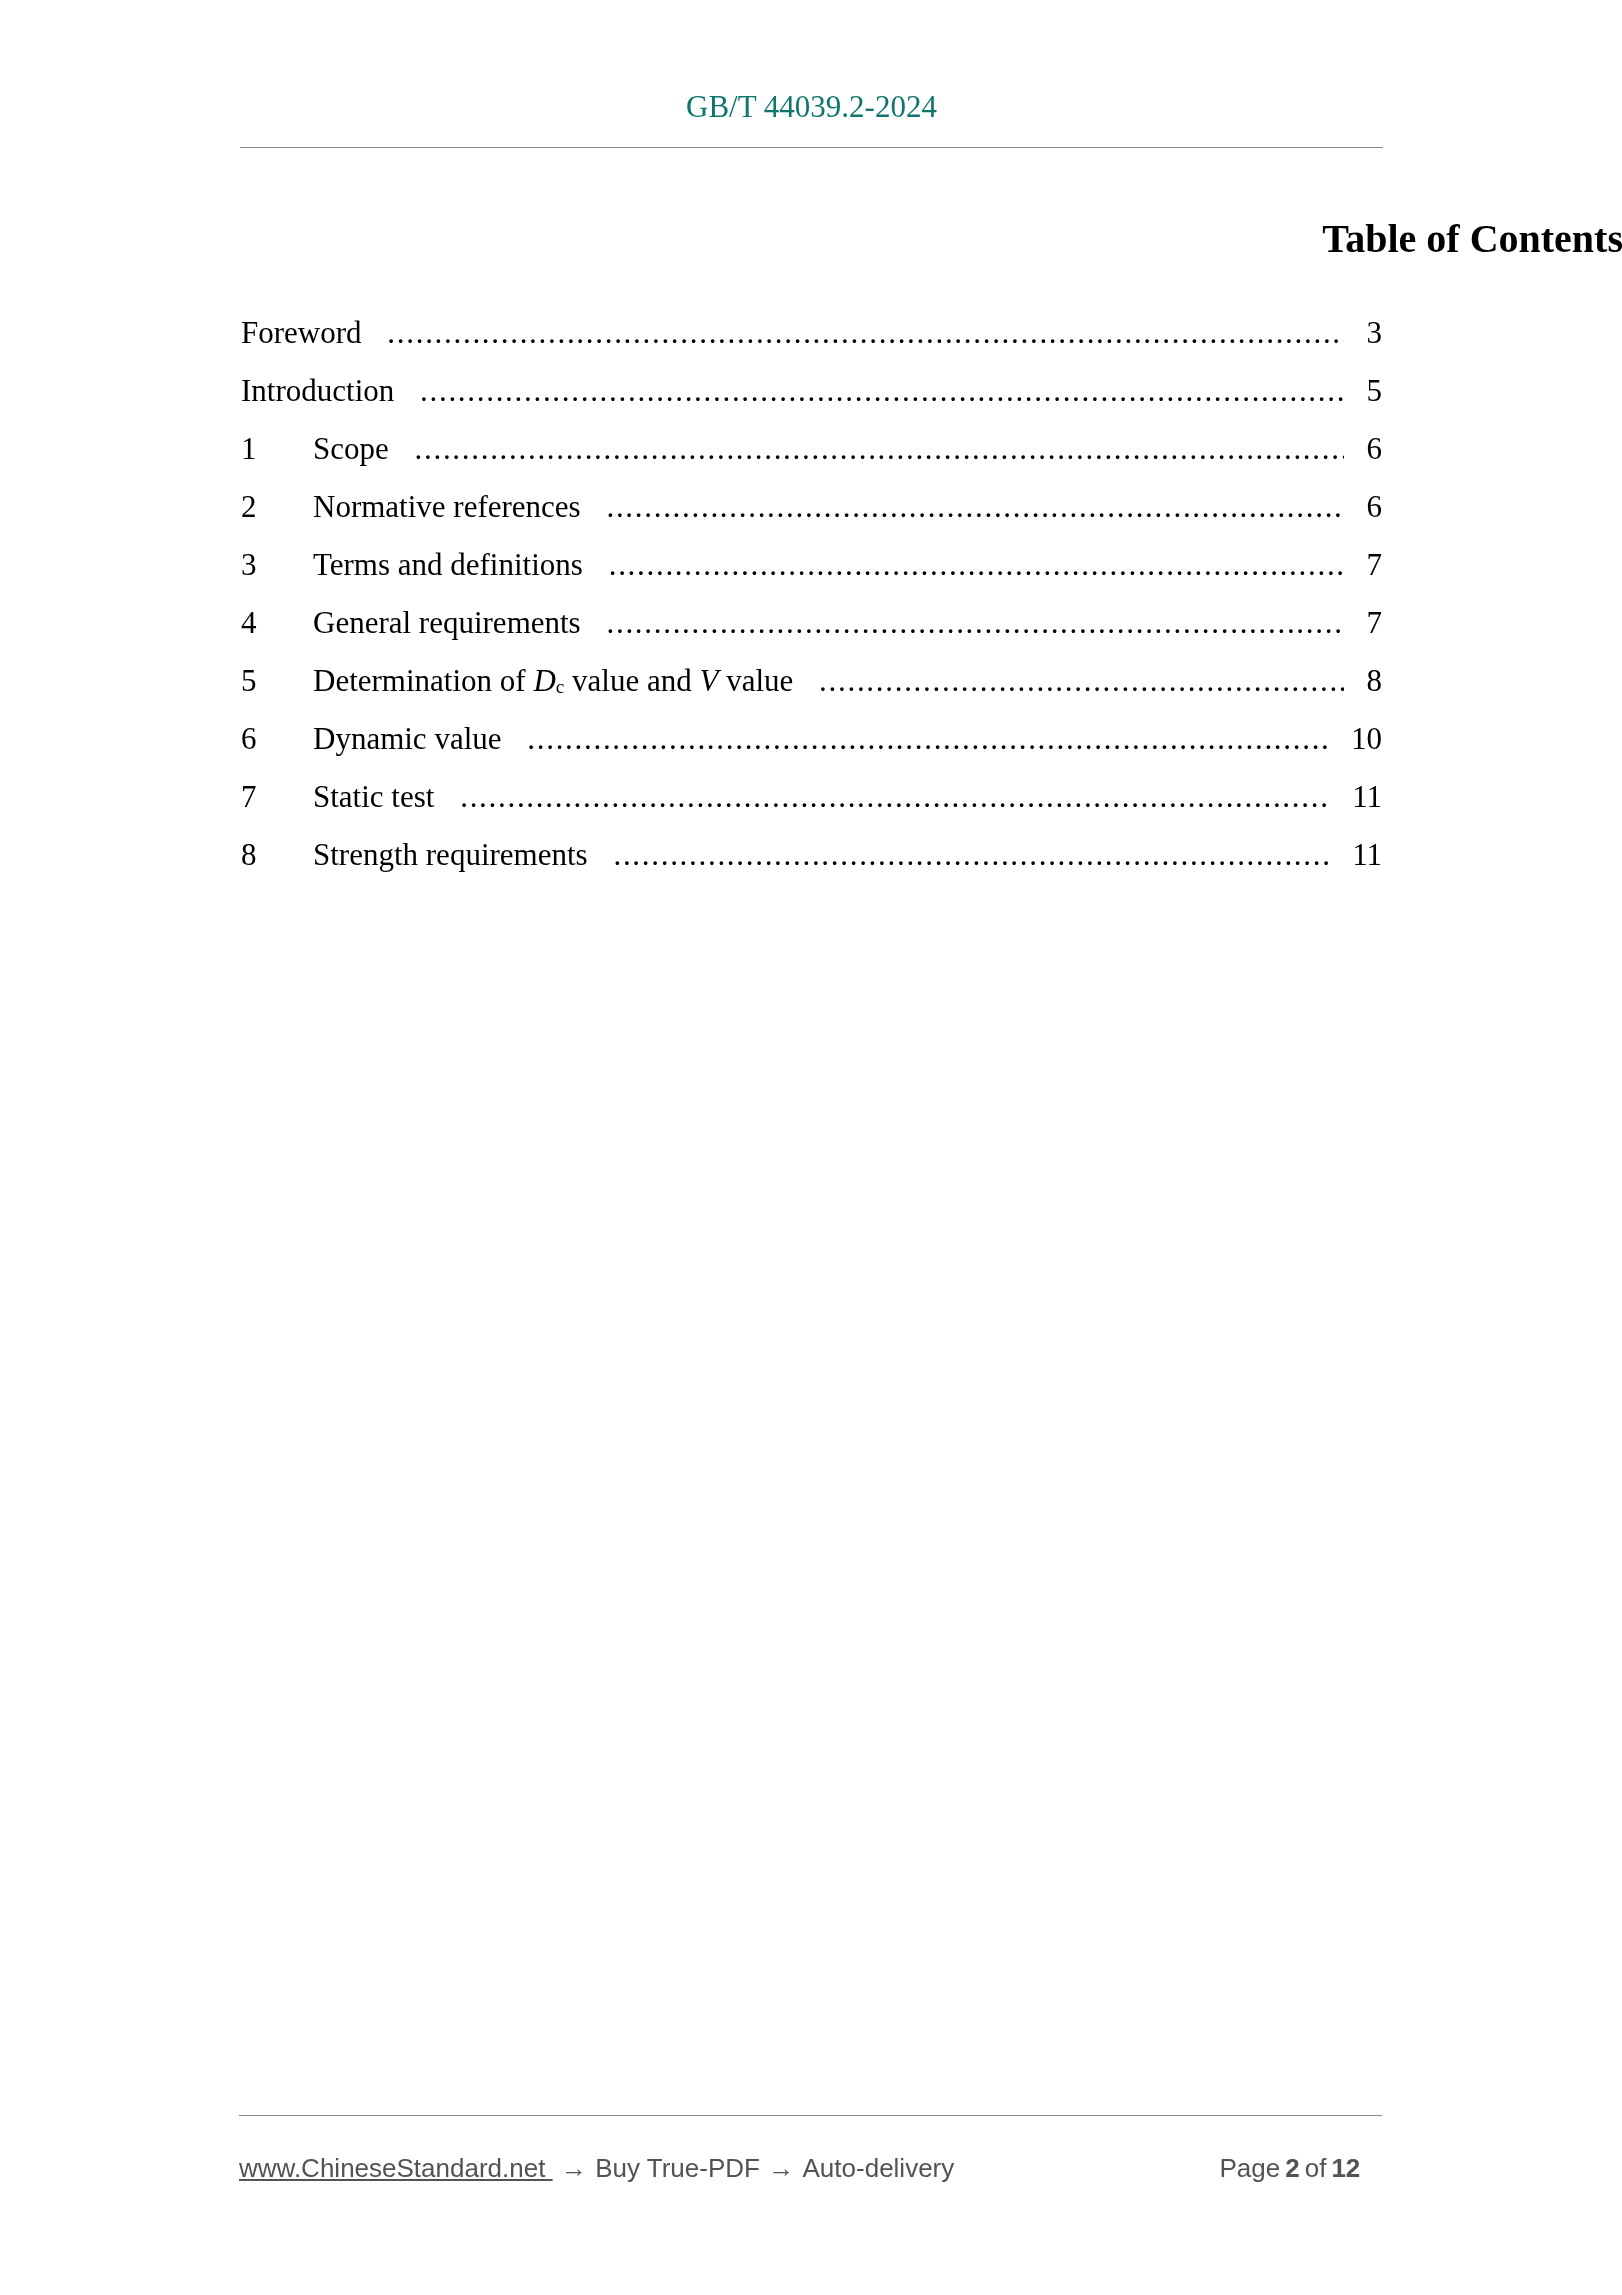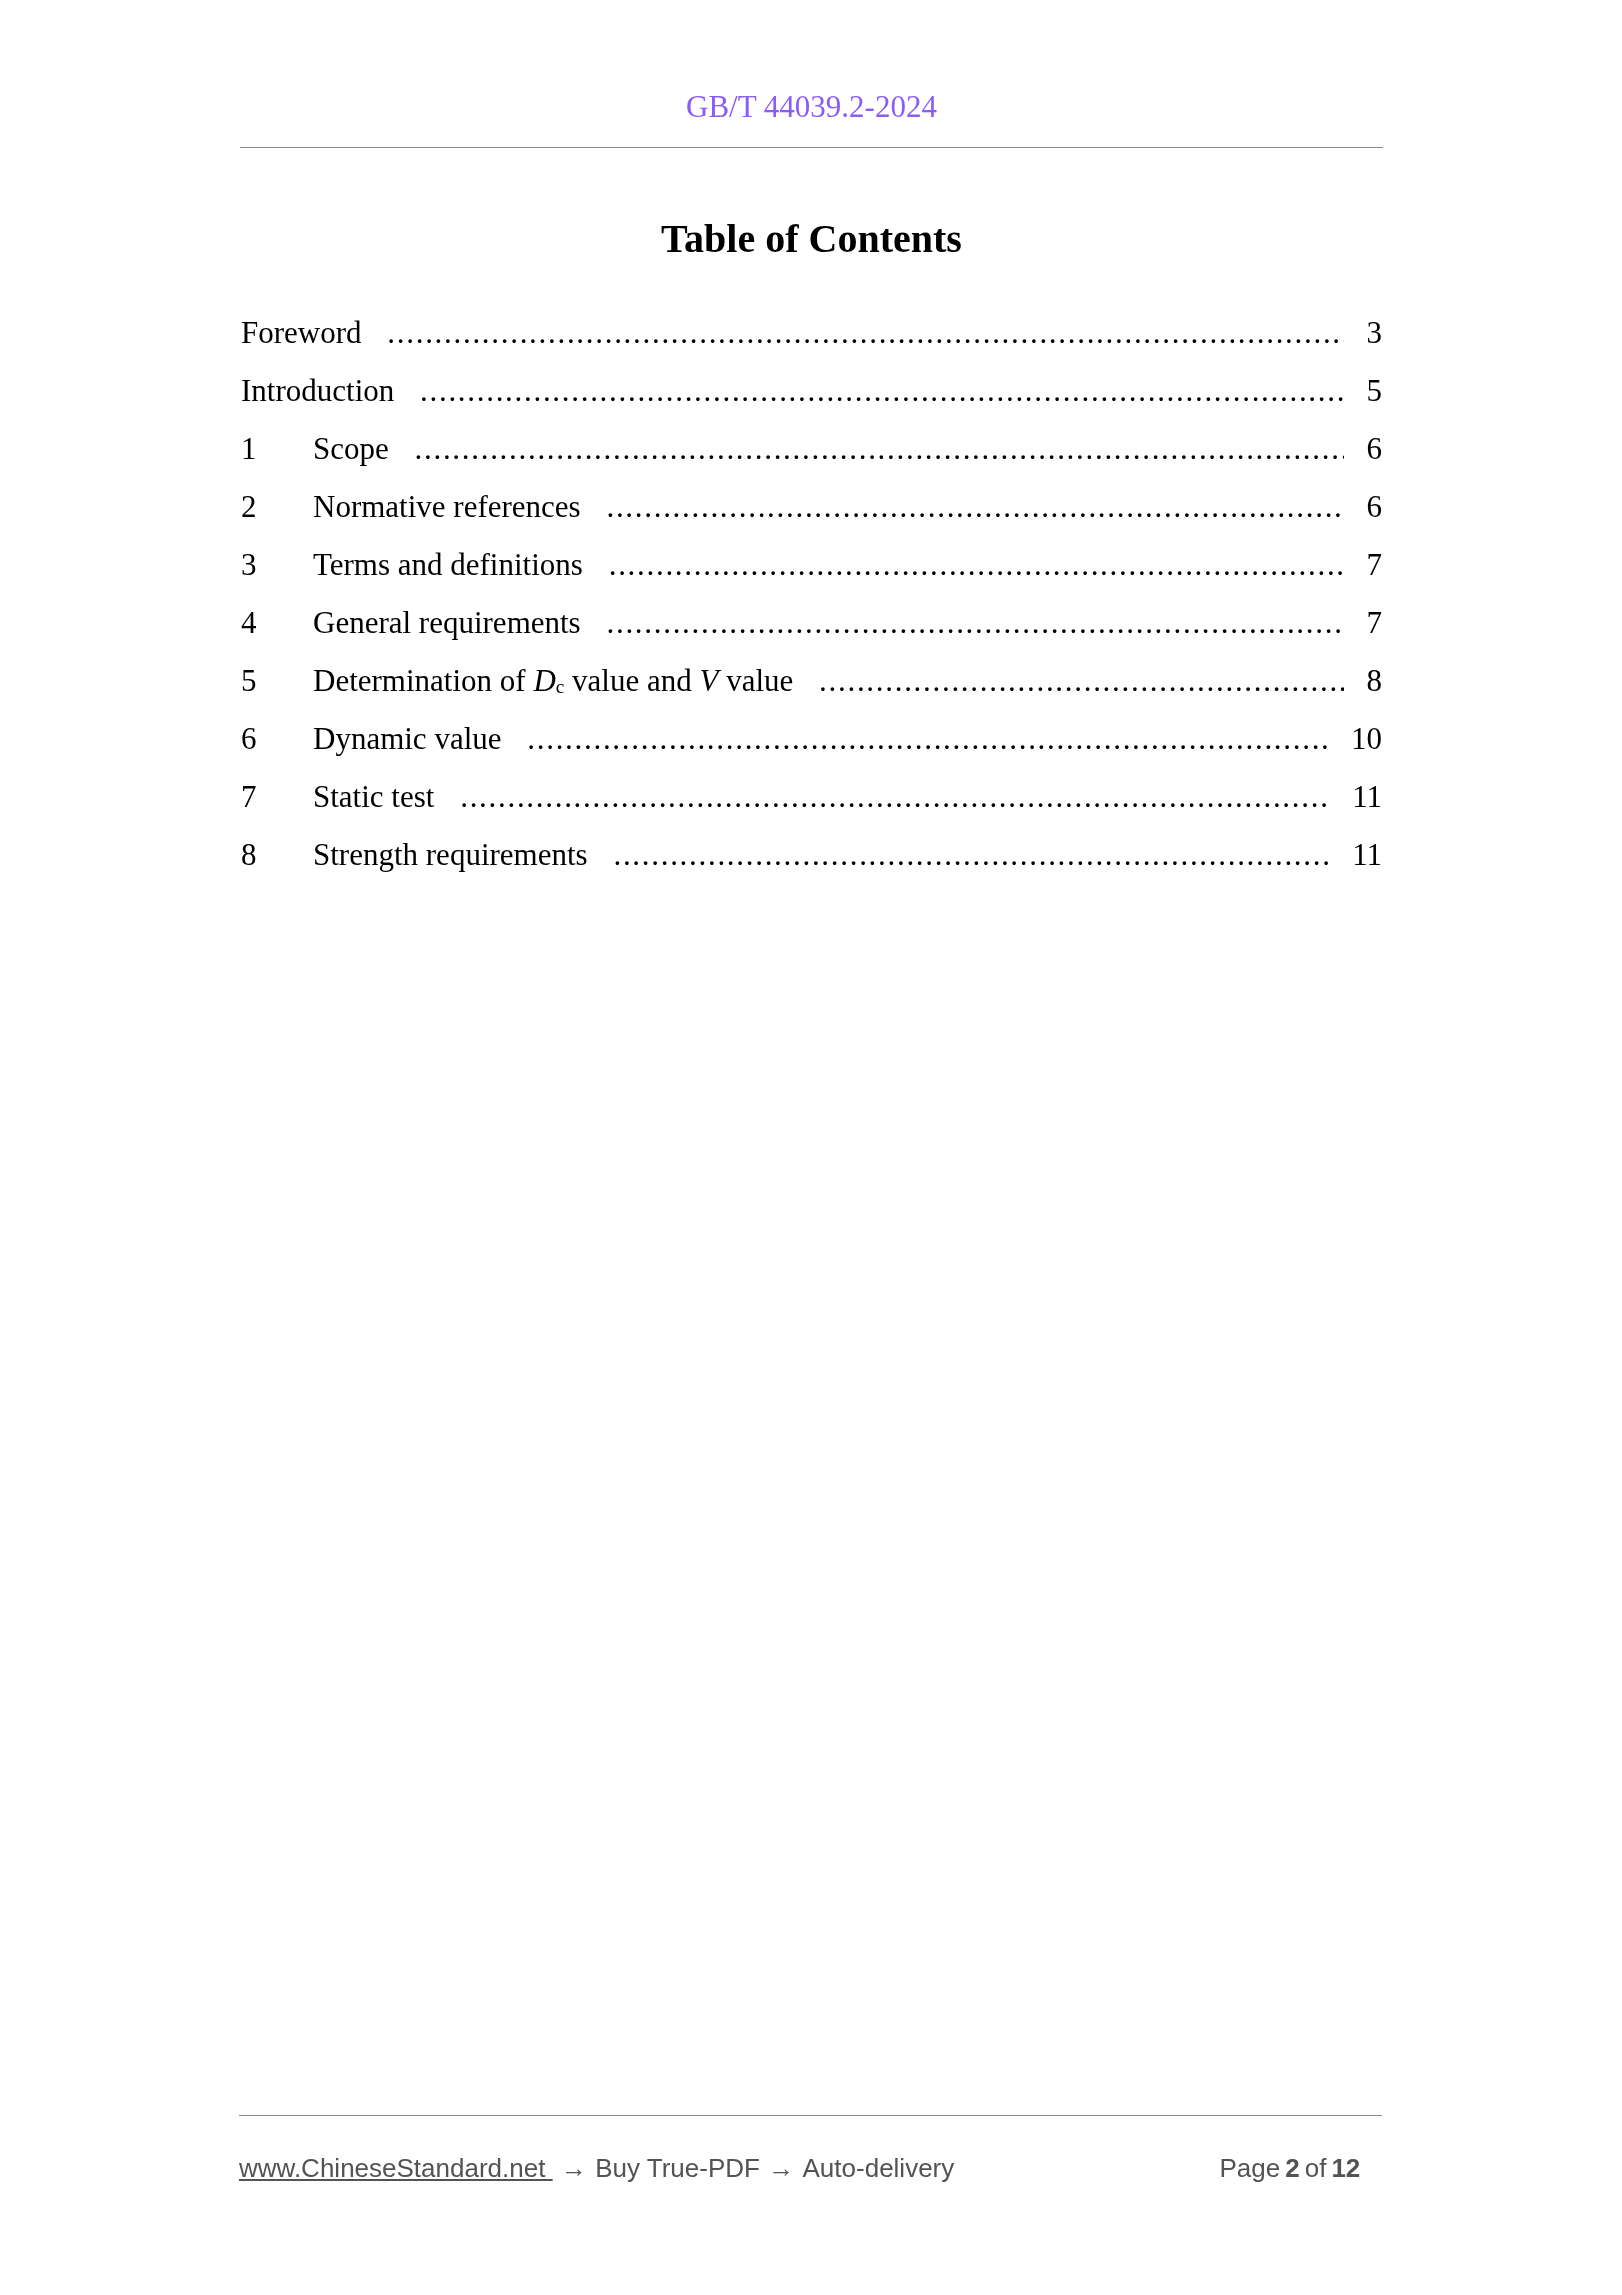--- a/index.html
+++ b/index.html
@@ -10,31 +10,31 @@
     background: #ffffff;
     font-family: "Liberation Serif", "DejaVu Serif", serif;
     color: #000000;
     overflow: hidden;
   }
   .header-text {
     padding-top: 88px;
     text-align: center;
     font-size: 31px;
     line-height: 1.2;
-    color: #8b5cf6;
+    color: #0f766e;
   }
   .rule {
     width: 1143px;
     margin: 22px auto 0 auto;
     border-top: 1.7px solid #8a8a8a;
     height: 0;
   }
   .doc-title {
     margin-top: 68px;
-    text-align: center;
+    text-align: right;
     font-size: 40px;
     font-weight: bold;
     line-height: 1.15;
   }
   .toc {
     width: 1141px;
     margin: 42px auto 0 auto;
     font-size: 31px;
   }
   .toc-entry {

